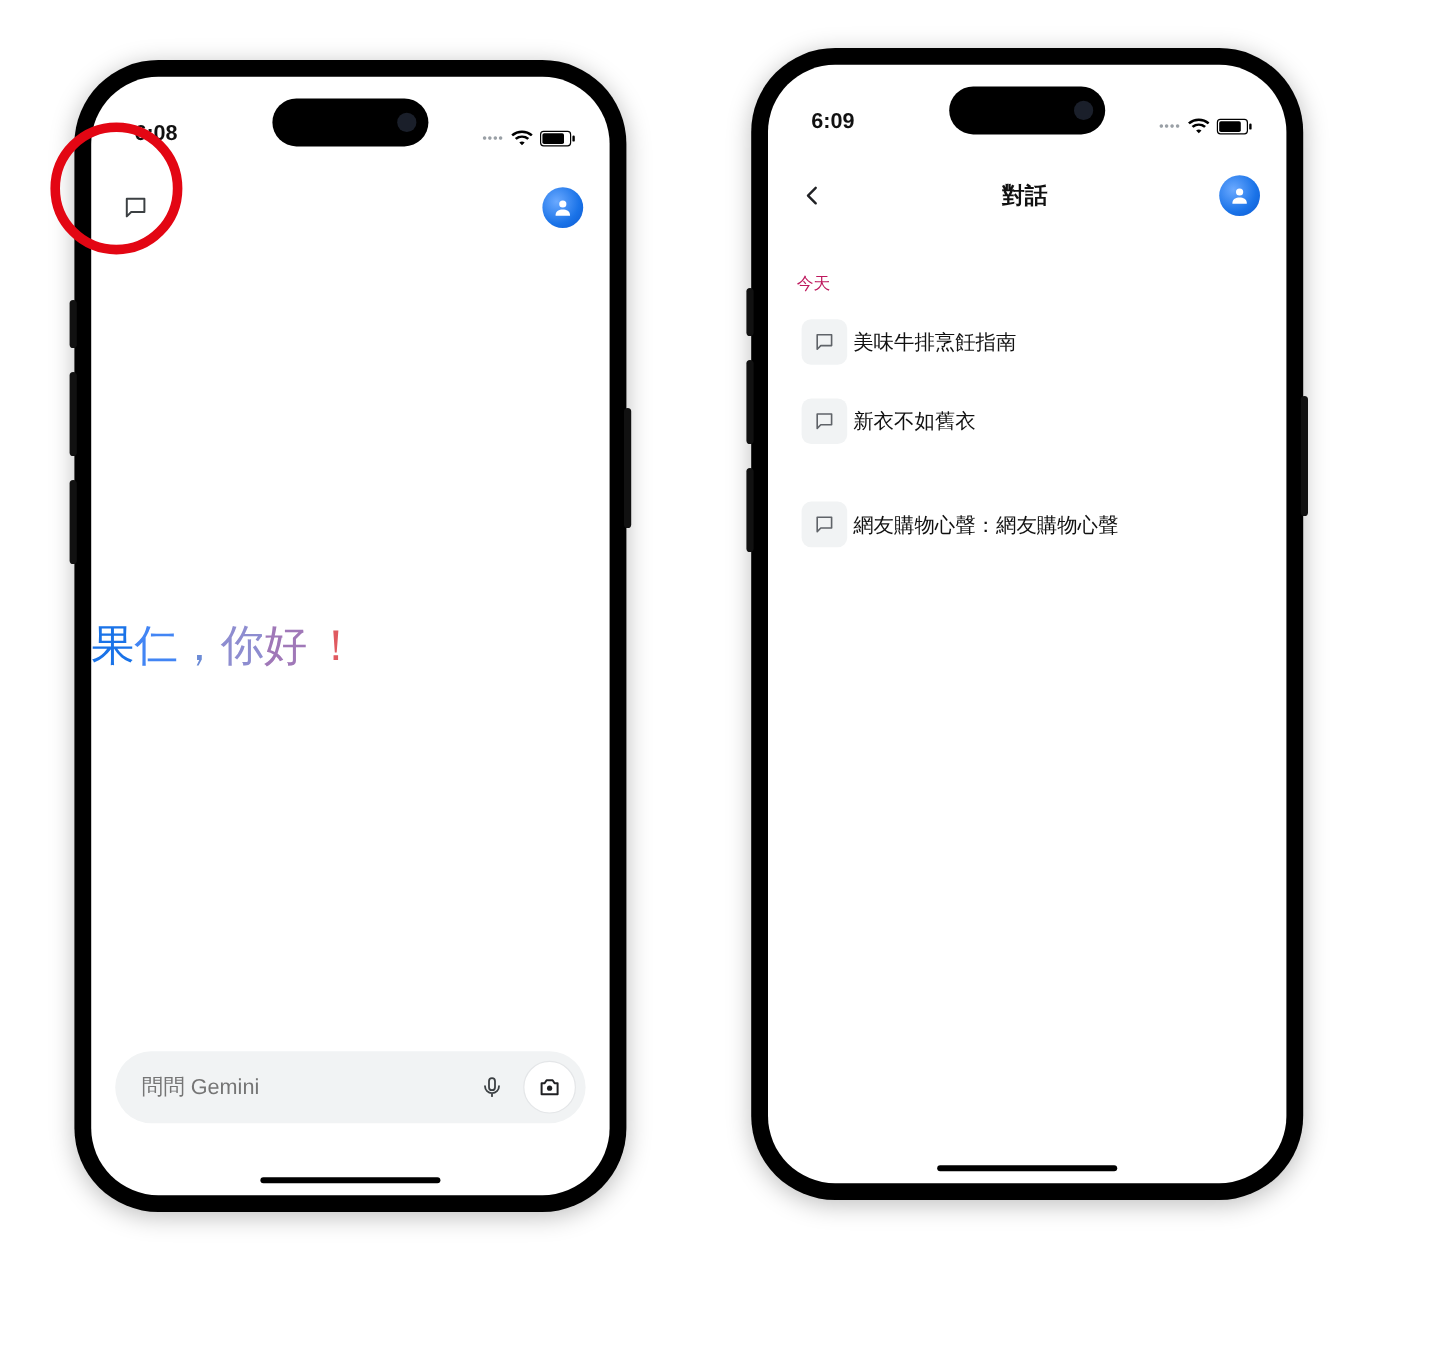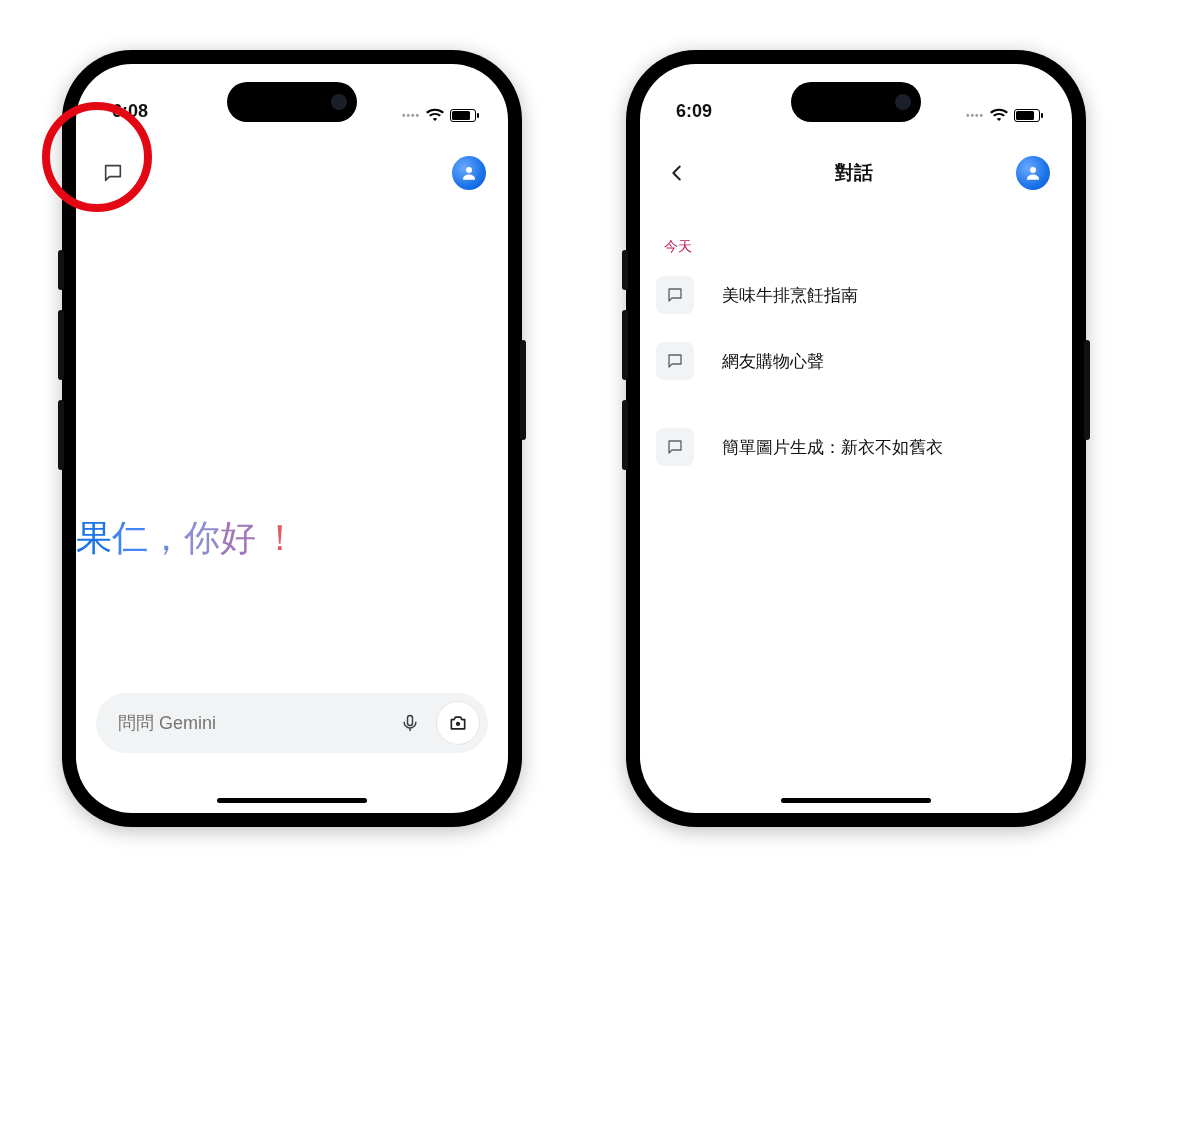--- a/index.html
+++ b/index.html
@@ -6,21 +6,21 @@
   body {
     width:1200px; height:1134px;
     background:#ffffff;
     font-family:-apple-system,BlinkMacSystemFont,"Helvetica Neue",Arial,sans-serif;
     position:relative;
     color:#111;
   }
   
   .phone {
     position:absolute;
-    width:460px; height:777px;
+    width:460px; height:960px;
     border-radius:70px;
     background:#000;
     box-shadow:0 4px 20px rgba(0,0,0,.25);
     padding:14px;
   }
   .phone-inner {
     width:100%; height:100%;
     background:#fff;
     border-radius:56px;
     position:relative;
@@ -110,22 +110,22 @@
     display:flex; align-items:center; justify-content:center;
     margin-left:4px;
   }
   .round-btn.white{ background:#fff; border:1px solid #e4e6e8; }
   
   .section-label{
     font-size:14px; color:#be185d; padding:14px 24px 6px;
   }
   .list{ position:absolute; top:160px; left:0; right:0; }
   .row{
-    display:flex; align-items:center; gap:28px;
-    padding:14px 16px;
+    display:flex; align-items:center; gap:5px;
+    padding:14px 28px;
   }
   .row .thumb{
     width:38px; height:38px; border-radius:8px;
     background:#f1f3f4; display:flex; align-items:center; justify-content:center;
   }
   .row .label{ font-size:17px; }
   
   .annot-circle{
     position:absolute; width:110px; height:110px;
     border:8px solid #e30613; border-radius:50%;
@@ -192,21 +192,21 @@
           </svg>
       </div>
     </div>
 
     <div class="home-bar"></div>
   </div>
 </div>
 
 <div class="annot-circle" style="left:42px; top:102px;"></div>
 
-<div class="phone" style="left:626px; top:50px;">
+<div class="phone" style="left:626px; top:40px;">
   <div class="btn-side btn-left1"></div>
   <div class="btn-side btn-left2"></div>
   <div class="btn-side btn-left3"></div>
   <div class="btn-side btn-right"></div>
   <div class="phone-inner">
     <div class="island"></div>
 
     <div class="status">
       <span>6:09</span>
       <span class="right">
@@ -246,29 +246,29 @@
             </svg>
           </div>
         <span class="label">美味牛排烹飪指南</span>
       </div>
       <div class="row">
         <div class="thumb">
             <svg width="18" height="18" viewBox="0 0 24 24" fill="none">
               <path d="M4 4h16v12H8l-4 4V4z" stroke="#5f6368" stroke-width="1.8" stroke-linejoin="round"></path>
             </svg>
           </div>
-        <span class="label">網友購物心聲</span>
+        <span class="label">新衣不如舊衣</span>
       </div>
 
       <div style="height:20px"></div>
       <div class="row">
         <div class="thumb">
             <svg width="18" height="18" viewBox="0 0 24 24" fill="none">
               <path d="M4 4h16v12H8l-4 4V4z" stroke="#5f6368" stroke-width="1.8" stroke-linejoin="round"></path>
             </svg>
           </div>
-        <span class="label">簡單圖片生成：新衣不如舊衣</span>
+        <span class="label">網友購物心聲：網友購物心聲</span>
       </div>
     </div>
 
     <div class="home-bar"></div>
   </div>
 </div>
 
 </body></html>

